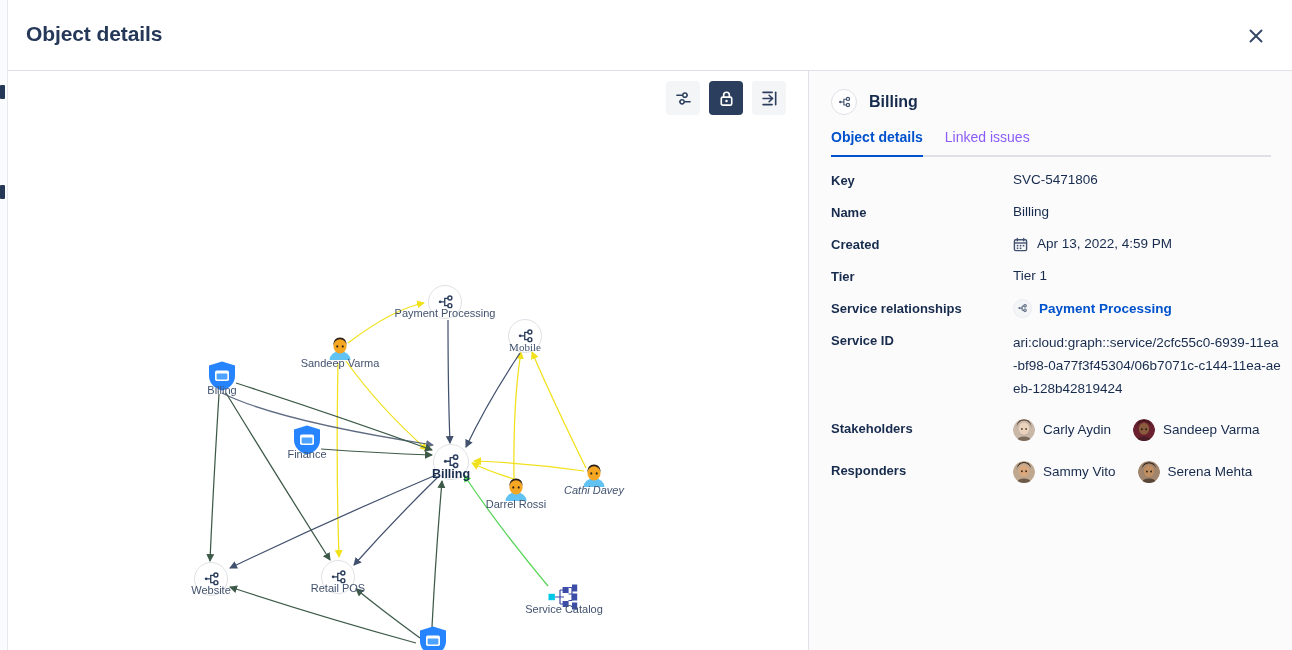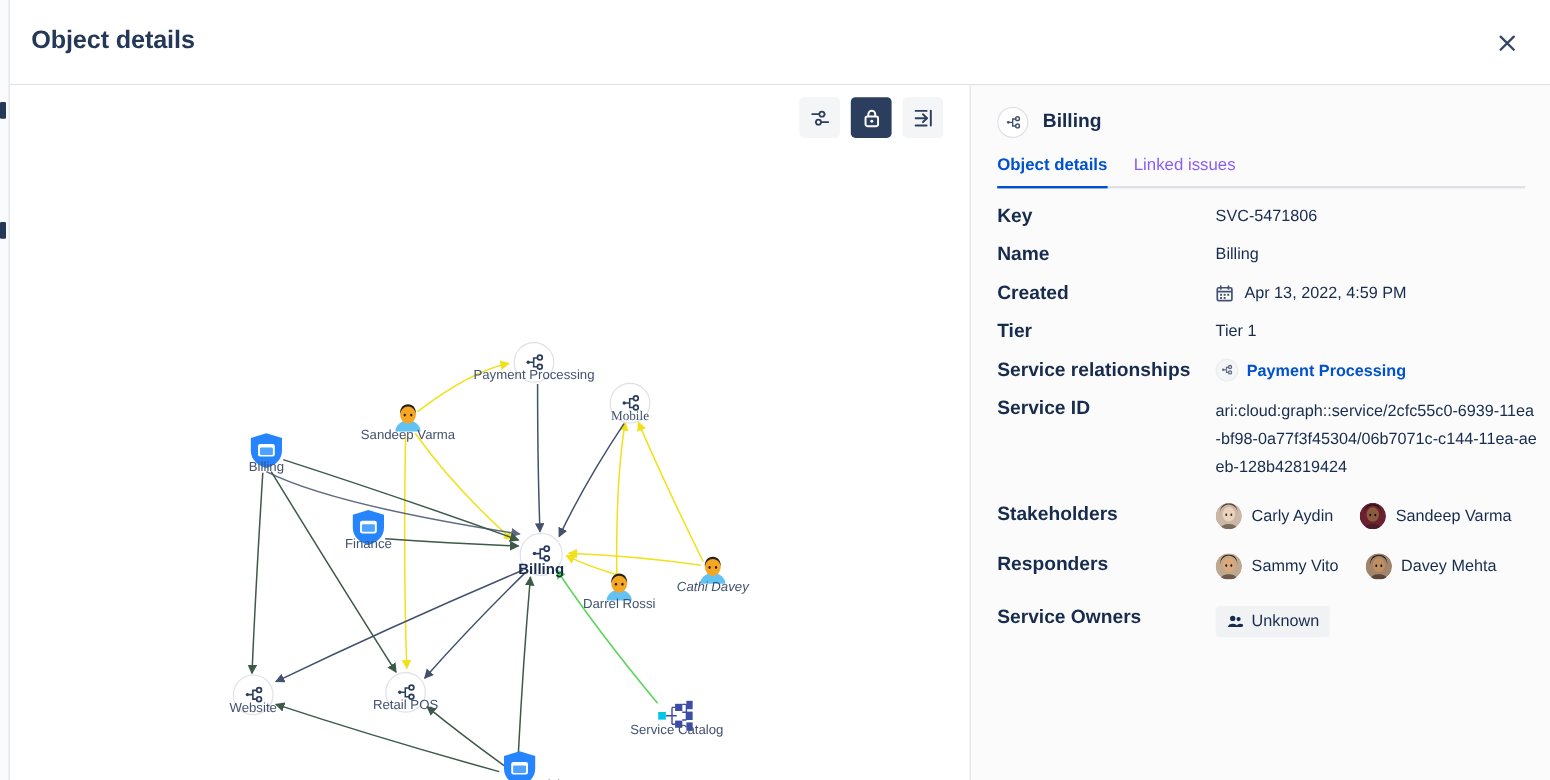--- a/index.html
+++ b/index.html
@@ -83,21 +83,21 @@
         border-bottom:2px solid #dfe1e6;display:flex;gap:22px;height:26px;}
   .tab{font-size:14px;color:#8b5cf6;cursor:pointer;padding-bottom:6px;
        position:relative;top:0;white-space:nowrap;}
   .tab.active{color:#0052CC;font-weight:600;}
   .tab.active::after{
     content:"";position:absolute;left:0;right:0;bottom:-2px;height:2px;background:#0052CC;
   }
 
   #fields{position:absolute;left:22px;top:100px;width:450px;}
   .field-row{display:flex;align-items:flex-start;margin-bottom:13px;min-height:18px;}
-  .field-label{width:182px;flex:0 0 182px;font-size:16px;font-weight:700;color:#172B4D;
+  .field-label{width:182px;flex:0 0 182px;font-size:13px;font-weight:700;color:#172B4D;
                line-height:18px;padding-top:1px;}
   .field-value{font-size:13.5px;color:#172B4D;line-height:18px;
                display:flex;align-items:center;flex-wrap:wrap;gap:7px;}
   .field-value.wrapid{display:block;width:272px;line-height:23px;word-break:break-all;}
   .cal-ico{flex:0 0 auto;display:inline-flex;margin-right:2px;}
   .link-val{color:#0052CC;font-weight:600;font-size:13.5px;cursor:pointer;}
   .mini-ico{
     width:19px;height:19px;border-radius:50%;background:#f4f5f7;border:1px solid #ebecf0;
     display:inline-flex;align-items:center;justify-content:center;box-sizing:border-box;
     flex:0 0 auto;
@@ -475,39 +475,23 @@
               <span class="avatar">
                 <svg width="22" height="22" viewBox="0 0 22 22">
                   <circle cx="11" cy="11" r="11" fill="#A0846C"></circle>
                   <ellipse cx="11" cy="10" rx="5.1" ry="5.9" fill="#C08E60"></ellipse>
                   <path d="M3.8 9.6 a7.2 7.4 0 0 1 14.4 0 c0 -5.8 -2.9 -8.2 -7.2 -8.2 S3.8 3.8 3.8 9.6 z" fill="#16100C"></path>
                   <path d="M3.2 22 a8.4 7 0 0 1 15.6 0 z" fill="#5A4636"></path>
                   <ellipse cx="8.9" cy="10.4" rx="0.8" ry="1" fill="#0E0907"></ellipse>
                   <ellipse cx="13.1" cy="10.4" rx="0.8" ry="1" fill="#0E0907"></ellipse>
                 </svg>
               </span>
-              <span class="person-name">Davey Mehta</span>
+              <span class="person-name">Serena Mehta</span>
             </span>
           </div>
         </div>
 
-        <div class="field-row">
-          <div class="field-label">Service Owners</div>
-          <div class="field-value">
-            <span class="owner-chip">
-              <span style="display:inline-flex;">
-                <svg width="14" height="14" viewBox="0 0 16 16">
-                  <circle cx="6" cy="5" r="2.5" fill="#172B4D"></circle>
-                  <circle cx="11.6" cy="5.6" r="2" fill="#172B4D"></circle>
-                  <path d="M1.3 13.2 a4.8 4 0 0 1 9.4 0 z" fill="#172B4D"></path>
-                  <path d="M9.4 13.2 a4 3.4 0 0 1 6.3 -2.6 a4 3.4 0 0 1 -0.5 2.6 z" fill="#172B4D"></path>
-                </svg>
-              </span>
-              <span>Unknown</span>
-            </span>
-          </div>
-        </div>
 
       </div>
     </div>
 
   </div>
 </div>
 
 </body></html>

